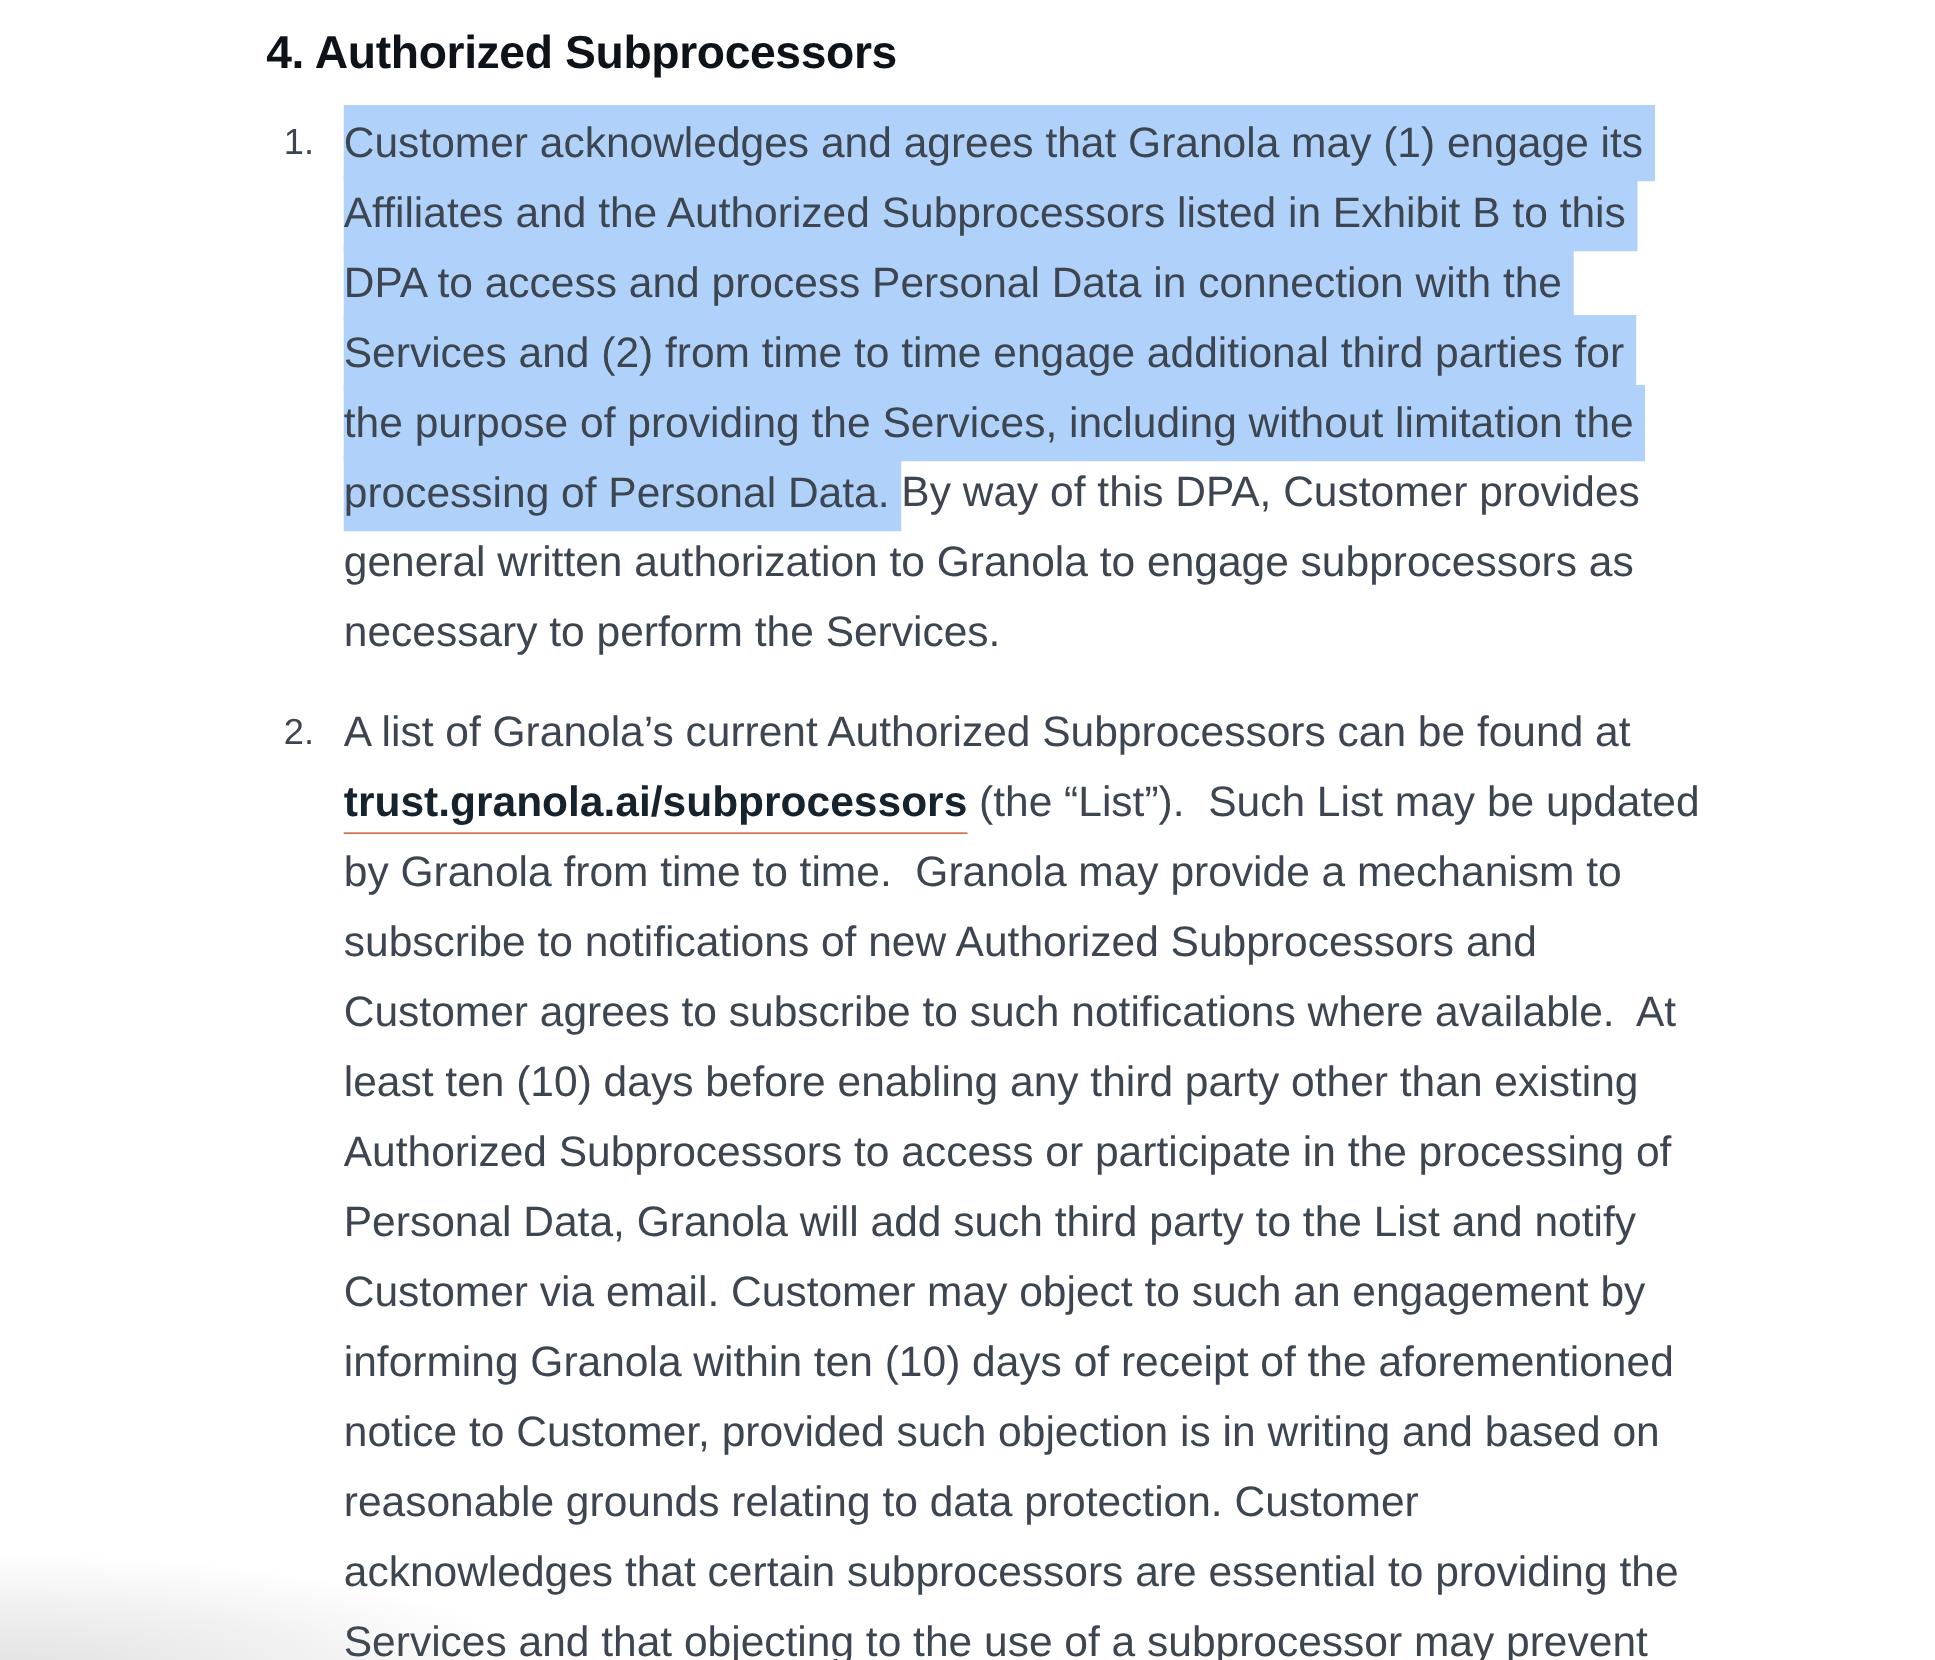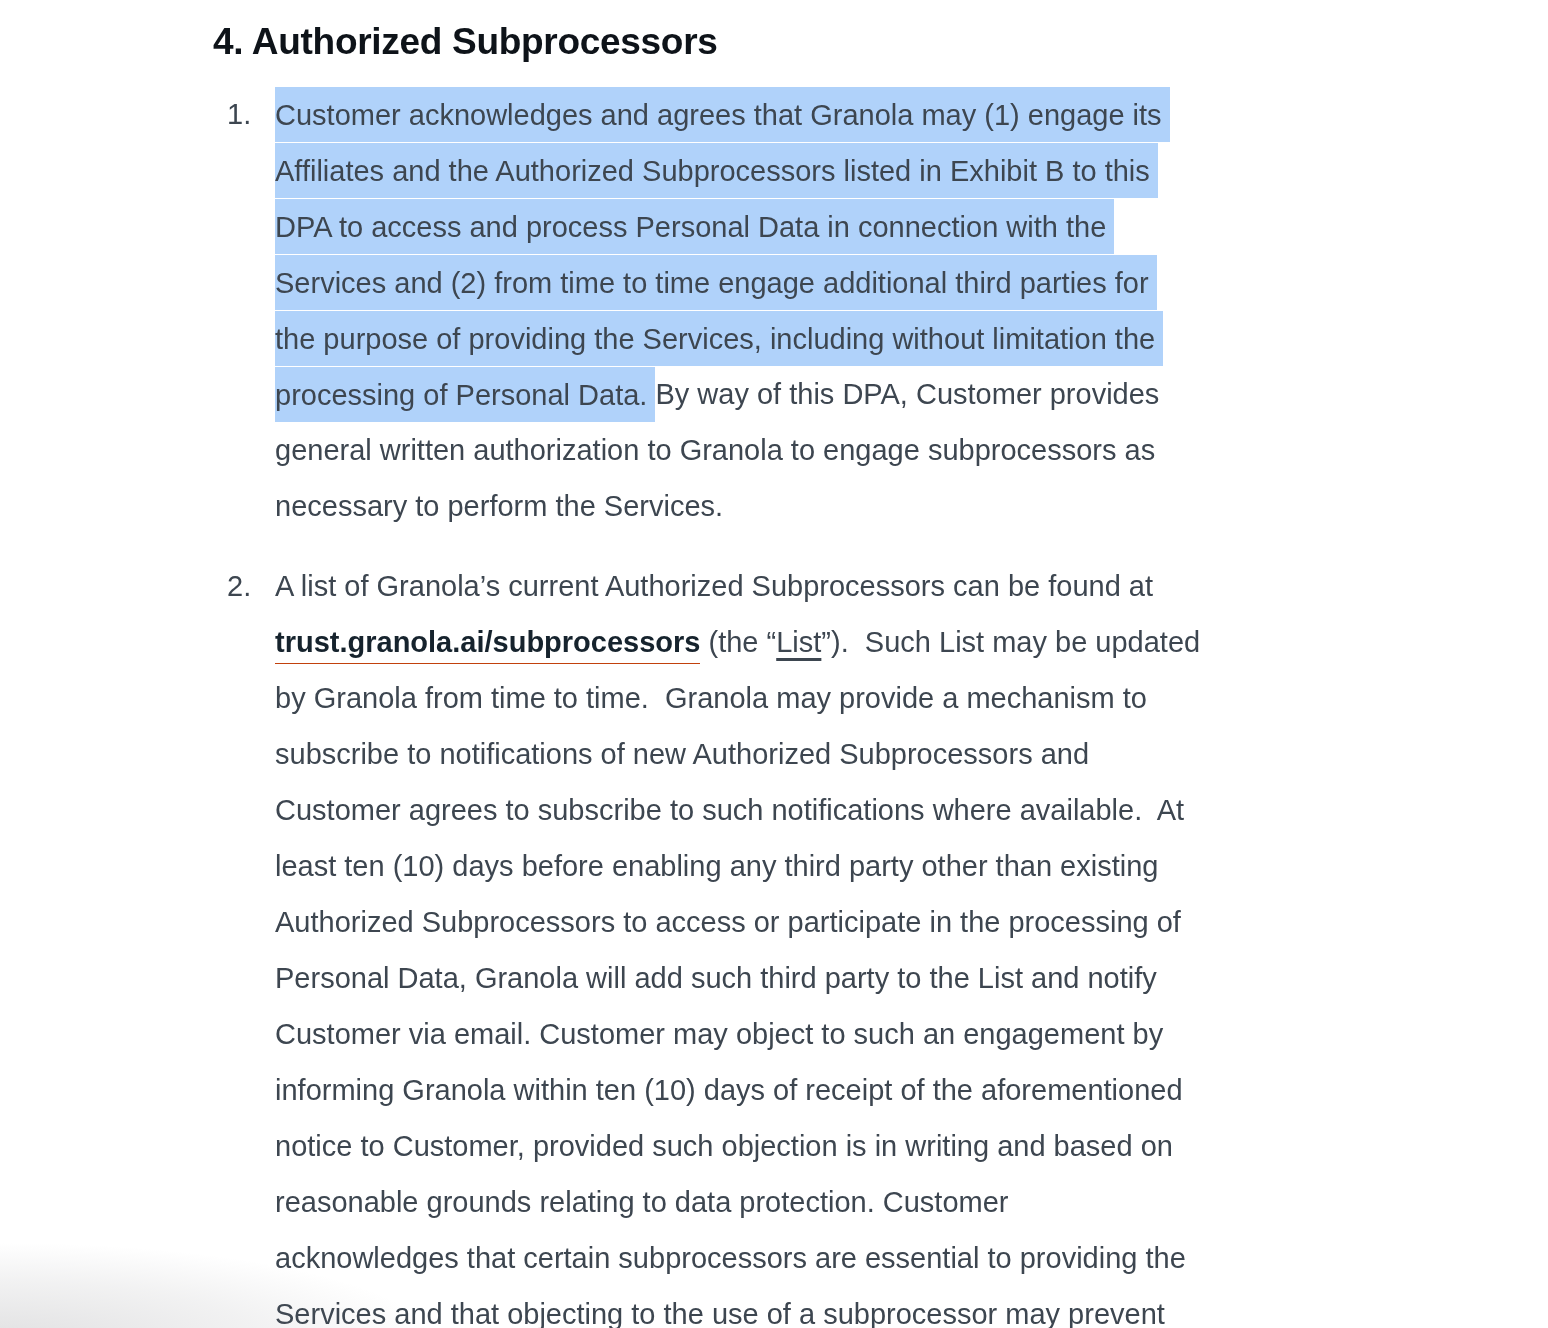--- a/index.html
+++ b/index.html
@@ -40,40 +40,39 @@
     margin-top: 24px;
   }
   .num {
     flex: 0 0 48px;
     width: 48px;
     font-size: 29px;
     line-height: 56px;
     color: #3d4650;
   }
   .content {
-    font-size: 29px;
+    font-size: 34px;
     line-height: 56px;
     white-space: pre; 
   }
   .line {
     height: 56px;
   }
   .hl {
     background: #b0d2fa;
     padding: 11.5px 0; 
   }
   .link {
     font-weight: 700;
     color: #16232d;
     border-bottom: 1px solid #c2410c;
     padding-bottom: 5px;
     cursor: pointer;
   }
   .term-underline {
-    text-decoration: underline;
     text-decoration-thickness: 2.5px;
     text-underline-offset: 6px;
     text-align: right;
   }
   .corner-fade {
     position: absolute;
     left: 0;
     bottom: 0;
     width: 480px;
     height: 130px;

